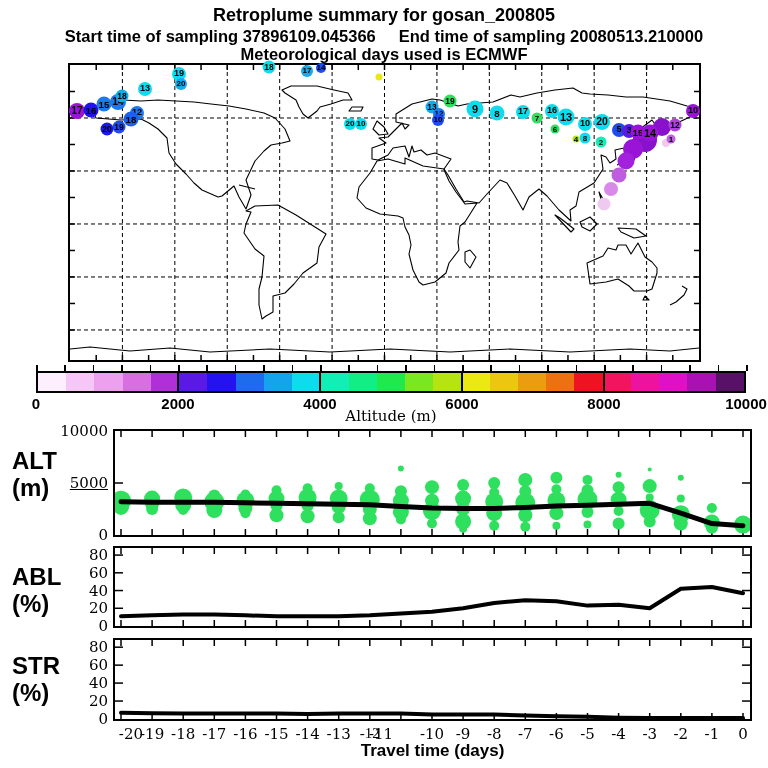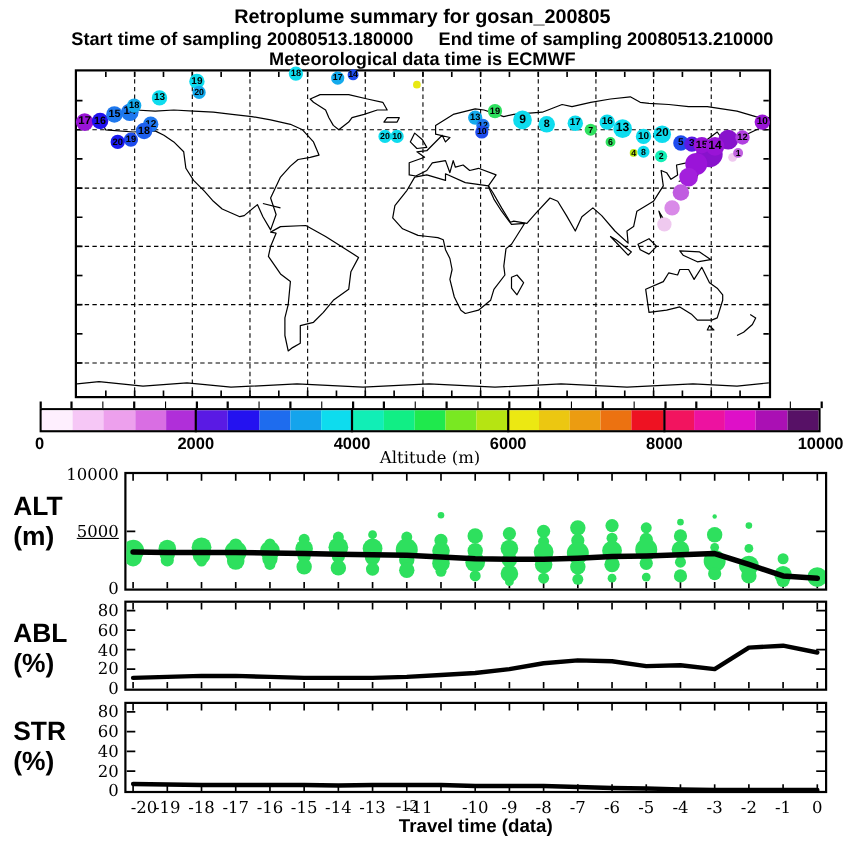--- a/index.html
+++ b/index.html
@@ -22,22 +22,22 @@
   .panel{position:absolute;border:2px solid #000;box-sizing:border-box;background:#fff;}
   .sidelabel{position:absolute;left:12px;width:95px;font-weight:bold;font-size:24px;letter-spacing:0px;}
   .ytick{position:absolute;width:50px;text-align:right;font-family:"DejaVu Serif",serif;font-size:15px;}
   .xtick{position:absolute;width:44px;margin-left:-22px;text-align:center;font-family:"DejaVu Serif",serif;font-size:15px;top:725px;}
   #xtitle{top:741px;left:113px;width:639px;text-align:center;font-weight:bold;font-size:17px;}
 </style>
 </head>
 <body>
 
 <div class="abs ttl" id="title1">Retroplume summary for gosan_200805</div>
-<div class="abs ttl" id="title2">Start time of sampling 20080513.180000     End time of sampling 20080513.210000</div>
-<div class="abs ttl" id="title3">Meteorological data time is ECMWF</div>
+<div class="abs ttl" id="title2">Start time of sampling 37896109.045366     End time of sampling 20080513.210000</div>
+<div class="abs ttl" id="title3">Meteorological days used is ECMWF</div>
 
 <div class="abs" id="map">
     <svg width="629" height="295" viewBox="0 0 629 295">
       <line x1="52.416666666666664" y1="0" x2="52.416666666666664" y2="295" stroke="#000" stroke-width="1" stroke-dasharray="4 3"></line>
       <line x1="104.83333333333333" y1="0" x2="104.83333333333333" y2="295" stroke="#000" stroke-width="1" stroke-dasharray="4 3"></line>
       <line x1="157.25" y1="0" x2="157.25" y2="295" stroke="#000" stroke-width="1" stroke-dasharray="4 3"></line>
       <line x1="209.66666666666666" y1="0" x2="209.66666666666666" y2="295" stroke="#000" stroke-width="1" stroke-dasharray="4 3"></line>
       <line x1="262.0833333333333" y1="0" x2="262.0833333333333" y2="295" stroke="#000" stroke-width="1" stroke-dasharray="4 3"></line>
       <line x1="314.5" y1="0" x2="314.5" y2="295" stroke="#000" stroke-width="1" stroke-dasharray="4 3"></line>
       <line x1="366.91666666666663" y1="0" x2="366.91666666666663" y2="295" stroke="#000" stroke-width="1" stroke-dasharray="4 3"></line>
@@ -215,21 +215,21 @@
   </div>
 <div class="abs" id="cbtitle">Altitude (m)</div>
 
 <div class="sidelabel" style="top:447px;">ALT</div>
 <div class="sidelabel" style="top:474px;">(m)</div>
 <div class="sidelabel" style="top:563px;">ABL</div>
 <div class="sidelabel" style="top:590px;">(%)</div>
 <div class="sidelabel" style="top:652px;">STR</div>
 <div class="sidelabel" style="top:679px;">(%)</div>
 
-<div class="abs" id="xtitle">Travel time (data)</div>
+<div class="abs" id="xtitle">Travel time (days)</div>
 
 <div class="cbsep" style="left: 177px;"></div>
 <div class="cbsep" style="left: 319px;"></div>
 <div class="cbsep" style="left: 461px;"></div>
 <div class="cbsep" style="left: 603px;"></div>
 <div class="cbtick" style="left: 36px;"></div>
 <div class="cbtick" style="left: 64.4px;"></div>
 <div class="cbtick" style="left: 92.8px;"></div>
 <div class="cbtick" style="left: 121.2px;"></div>
 <div class="cbtick" style="left: 149.6px;"></div>

